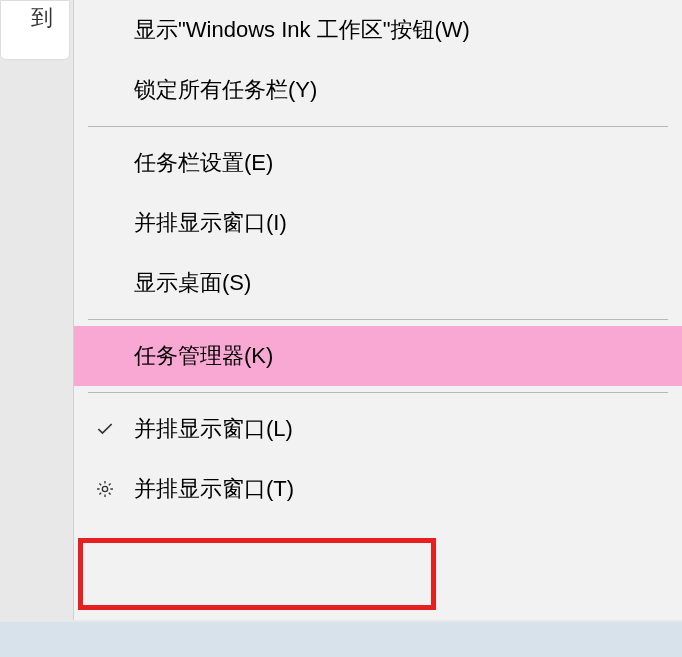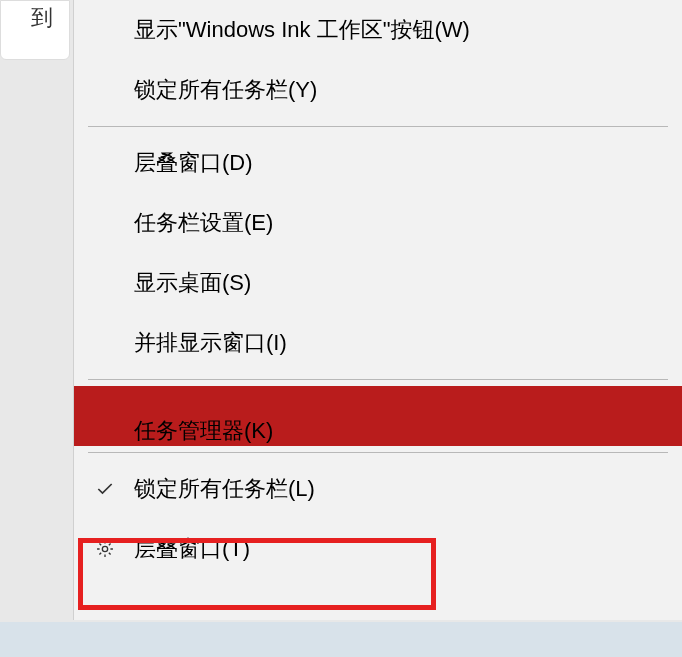--- a/index.html
+++ b/index.html
@@ -44,22 +44,21 @@
       display: flex;
       align-items: center;
       height: 60px;
       padding-left: 60px;
       font-size: 22px;
       color: #000;
       cursor: default;
       position: relative;
     }
     .menu-item.hovered {
-      background: #b91c1c;
-      align-items: flex-end;
+      background: #f9a8d4;
     }
     .menu-separator {
       height: 1px;
       background: #b8b8b8;
       margin: 6px 14px;
     }
     .check-icon {
       position: absolute;
       left: 20px;
       top: 50%;
@@ -111,58 +110,55 @@
   <div class="menu-item">
     <span>显示"Windows Ink 工作区"按钮(W)</span>
   </div>
 
   <div class="menu-item">
     <span>锁定所有任务栏(Y)</span>
   </div>
 
   <div class="menu-separator"></div>
 
-  <div class="menu-item">
-    <span>层叠窗口(D)</span>
-  </div>
 
   <div class="menu-item">
     <span>任务栏设置(E)</span>
   </div>
 
   <div class="menu-item">
-    <span>显示桌面(S)</span>
+    <span>并排显示窗口(I)</span>
   </div>
 
   <div class="menu-item">
-    <span>并排显示窗口(I)</span>
+    <span>显示桌面(S)</span>
   </div>
 
   <div class="menu-separator"></div>
 
   <div class="menu-item hovered">
     <span>任务管理器(K)</span>
   </div>
 
   <div class="menu-separator"></div>
 
   <div class="menu-item">
     <span class="check-icon">
       <svg viewBox="0 0 24 24" width="20" height="20" fill="none" stroke="#333" stroke-width="2">
         <polyline points="4,12 9,17 20,6"></polyline>
       </svg>
     </span>
-    <span>锁定所有任务栏(L)</span>
+    <span>并排显示窗口(L)</span>
   </div>
 
   <div class="menu-item">
     <span class="gear-icon">
       <svg viewBox="0 0 24 24" width="20" height="20" fill="none" stroke="#333" stroke-width="1.6">
         <circle cx="12" cy="12" r="3.2"></circle>
         <path d="M12 2.5v3M12 18.5v3M21.5 12h-3M5.5 12h-3M18.7 5.3l-2.1 2.1M7.4 16.6l-2.1 2.1M18.7 18.7l-2.1-2.1M7.4 7.4 5.3 5.3"></path>
       </svg>
     </span>
-    <span>层叠窗口(T)</span>
+    <span>并排显示窗口(T)</span>
   </div>
 
 </div>
 
 <div class="highlight-box"></div>
 
 </body></html>

